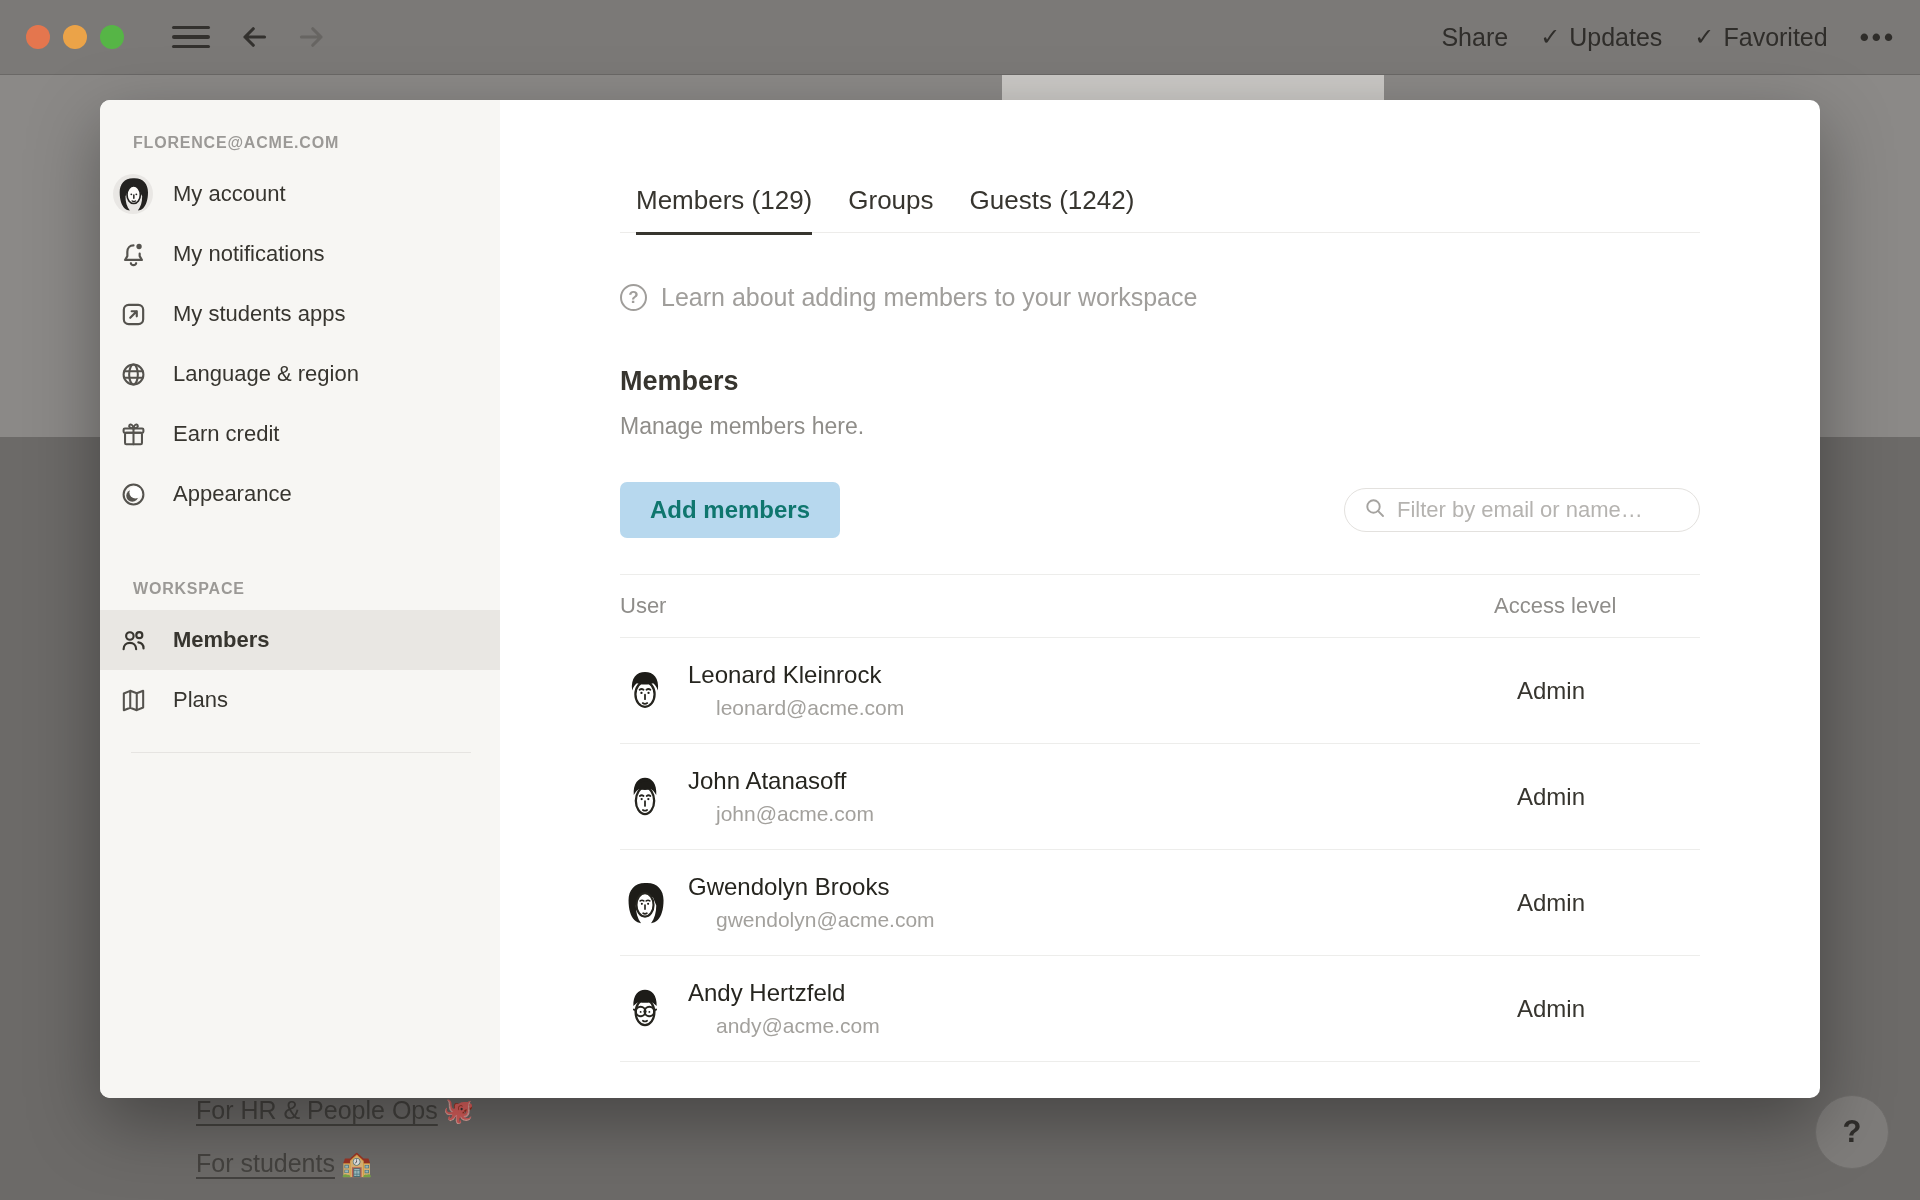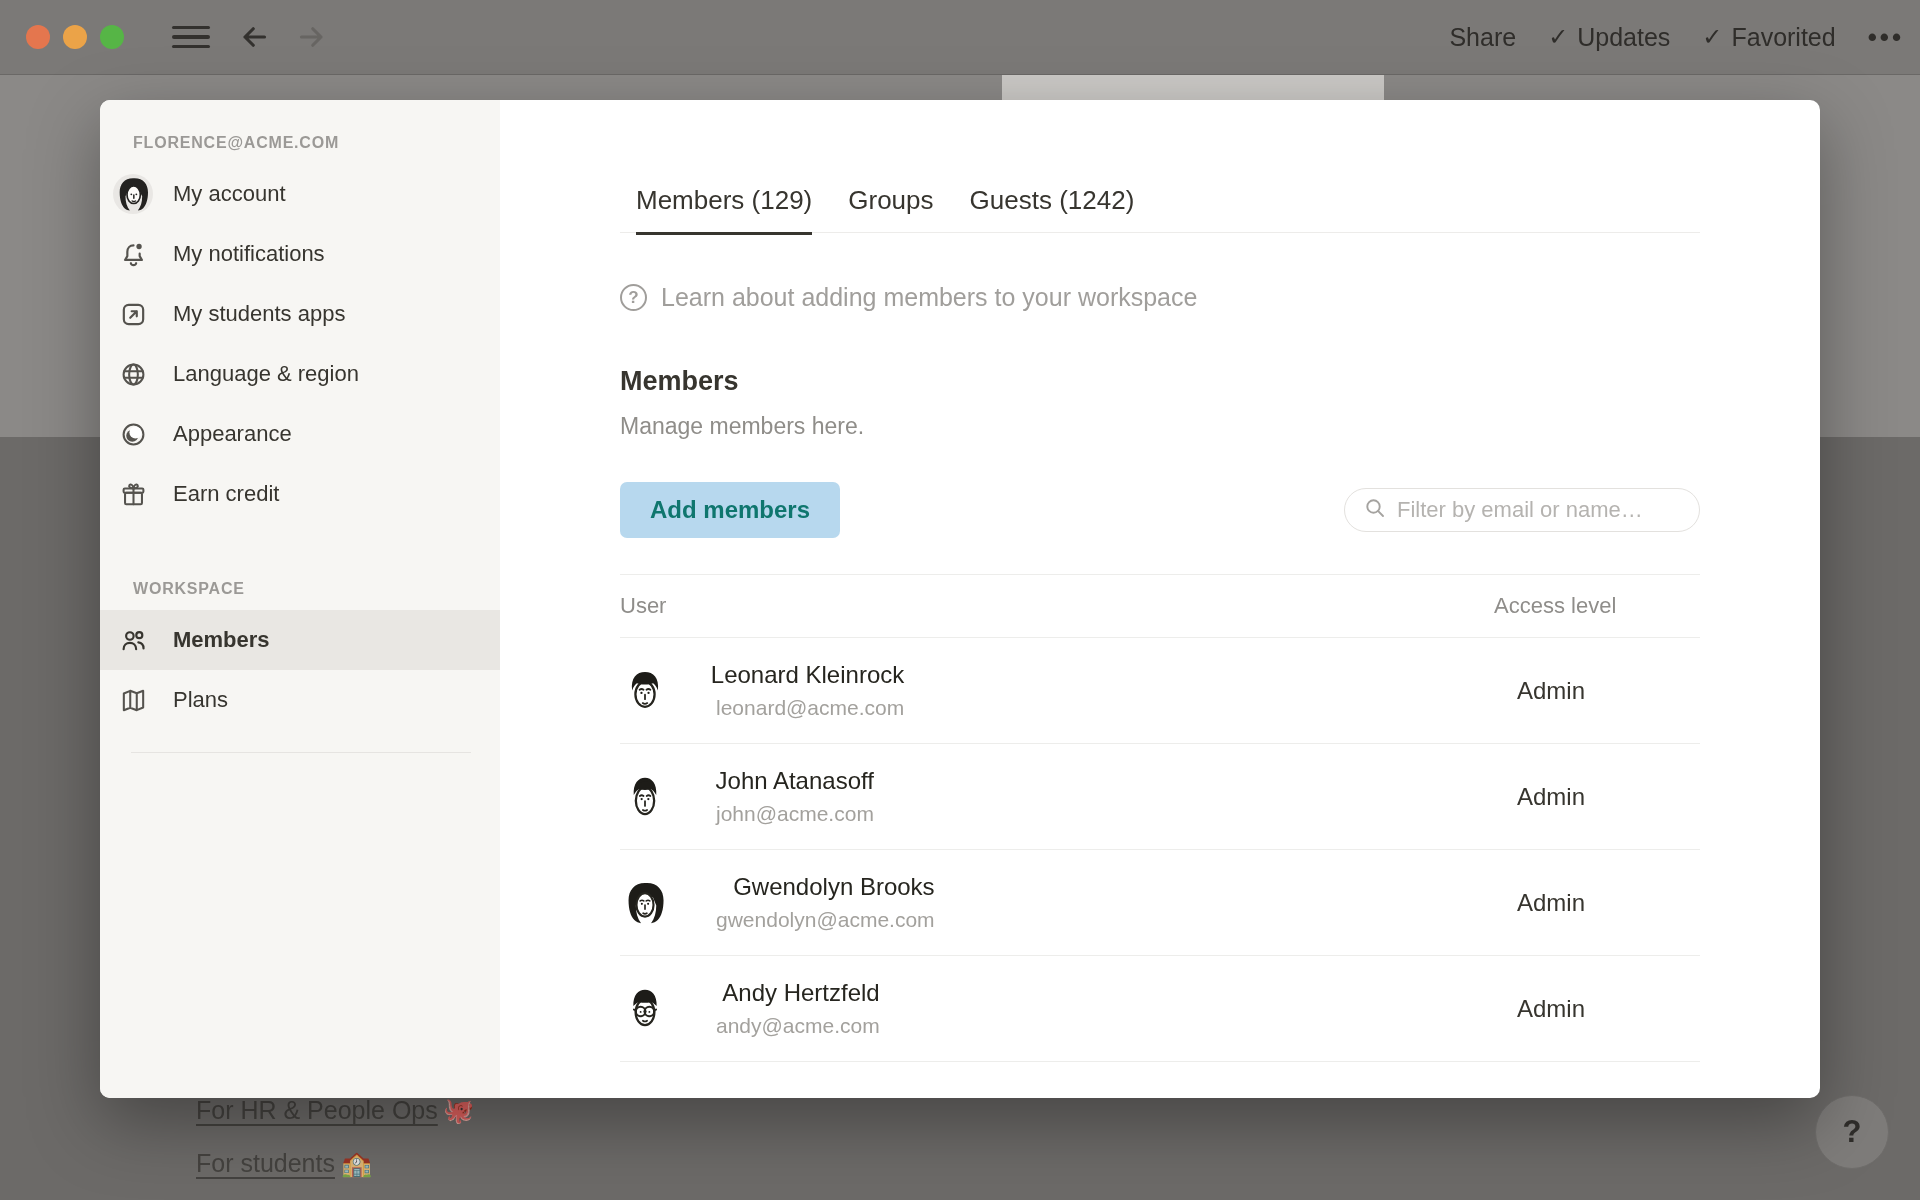--- a/index.html
+++ b/index.html
@@ -20,21 +20,21 @@
     position:absolute; top:0; left:0; width:1920px; height:75px;
     background:#7b7977; border-bottom:1px solid #6a6866;
     display:flex; align-items:center;
   }
   .traffic { display:flex; gap:13px; margin-left:26px; }
   .traffic .light { width:24px; height:24px; border-radius:50%; }
   .hamburger { margin-left:48px; width:38px; display:flex; flex-direction:column; gap:6px; cursor:pointer; }
   .hamburger span { display:block; height:3.5px; background:#33312e; border-radius:2px; }
   .navarrows { display:flex; gap:22px; margin-left:26px; }
   .navarrows svg { display:block; }
-  .tb-right { margin-left:auto; display:flex; align-items:center; gap:32px; padding-right:16px; font-size:25px; color:#2f2d2a; }
+  .tb-right { margin-left:auto; display:flex; align-items:center; gap:32px; padding-right:24px; font-size:25px; color:#2f2d2a; }
   .tb-action { display:flex; align-items:center; gap:9px; cursor:pointer; }
   .tb-check { font-size:24px; }
   .tb-more { letter-spacing:3px; font-size:26px; font-weight:700; cursor:pointer; }
 
   
   .bg-links { position:absolute; left:196px; top:1096px; }
   .bg-link { display:block; font-size:25px; color:#44423f; text-decoration:underline; text-underline-offset:5px; margin-bottom:24px; cursor:pointer; }
   .bg-link .emoji { opacity:.8; text-decoration:none; display:inline-block; margin-left:6px; }
   .help-bubble {
     position:absolute; left:1815px; top:1095px; width:74px; height:74px; border-radius:50%;
@@ -95,21 +95,21 @@
   .tbl-head {
     display:flex; align-items:center; height:64px;
     border-top:1px solid #ededeb; border-bottom:1px solid #ededeb;
     color:#8f8d8a; font-size:22px;
   }
   .col-user { flex:1; }
   .col-access { width:206px; flex-shrink:0; }
   .row { display:flex; align-items:center; height:106px; border-bottom:1px solid #ededeb; }
   .row .avatar { width:50px; height:50px; border-radius:50%; overflow:hidden; flex-shrink:0; margin-right:18px; background:#fff; }
   .row .avatar svg { display:block; width:50px; height:50px; }
-  .u-meta { display:flex; flex-direction:column; gap:7px;text-align:right; }
+  .u-meta { display:flex; flex-direction:column; gap:7px; }
   .u-name { font-size:24px; font-weight:500; color:#26251f; }
   .u-mail { font-size:21px; color:#a3a19d;margin-left:28px; }
   .access-val { font-size:24px; color:#37352f; padding-left:23px; cursor:pointer; }
 </style>
 </head>
 <body>
 
 <div class="bg-upper"></div>
 <div class="bg-light-strip"></div>
 
@@ -207,39 +207,39 @@
           <circle cx="12" cy="12" r="8.2"></circle>
           <ellipse cx="12" cy="12" rx="3.6" ry="8.2"></ellipse>
           <path d="M4.4 9.3h15.2M4.4 14.7h15.2"></path>
         </svg>
       </span>
       <span>Language &amp; region</span>
     </div>
 
     <div class="sb-item">
       <span class="ic">
-        <svg width="29" height="29" viewBox="0 0 24 24">
-          <circle cx="12" cy="12" r="8.2" fill="none" stroke="#55534e" stroke-width="1.7"></circle>
-          <circle cx="11" cy="13" r="5" fill="#55534e"></circle>
-          <circle cx="13.6" cy="10.4" r="5" fill="#fff"></circle>
-        </svg>
-      </span>
-      <span>Appearance</span>
-    </div>
-
-    <div class="sb-item">
-      <span class="ic">
         <svg width="29" height="29" viewBox="0 0 24 24" fill="none" stroke="#55534e" stroke-width="1.7" stroke-linecap="round" stroke-linejoin="round">
           <rect x="5" y="10.5" width="14" height="9.5" rx="1"></rect>
           <rect x="3.8" y="7" width="16.4" height="3.5" rx="1"></rect>
           <path d="M12 7v13"></path>
           <path d="M12 7C9.5 7 7.8 5.8 8.6 4.3 9.4 2.9 11.6 3.8 12 7zM12 7c2.5 0 4.2-1.2 3.4-2.7-.8-1.4-3-0.5-3.4 2.7z"></path>
         </svg>
       </span>
       <span>Earn credit</span>
+    </div>
+
+    <div class="sb-item">
+      <span class="ic">
+        <svg width="29" height="29" viewBox="0 0 24 24">
+          <circle cx="12" cy="12" r="8.2" fill="none" stroke="#55534e" stroke-width="1.7"></circle>
+          <circle cx="11" cy="13" r="5" fill="#55534e"></circle>
+          <circle cx="13.6" cy="10.4" r="5" fill="#fff"></circle>
+        </svg>
+      </span>
+      <span>Appearance</span>
     </div>
 
     <div class="sb-gap"></div>
     <div class="sb-header">WORKSPACE</div>
 
 
     <div class="sb-item active">
       <span class="ic">
         <svg width="29" height="29" viewBox="0 0 24 24" fill="none" stroke="#37352f" stroke-width="1.8" stroke-linecap="round" stroke-linejoin="round">
           <circle cx="9" cy="8.3" r="3.1"></circle>

